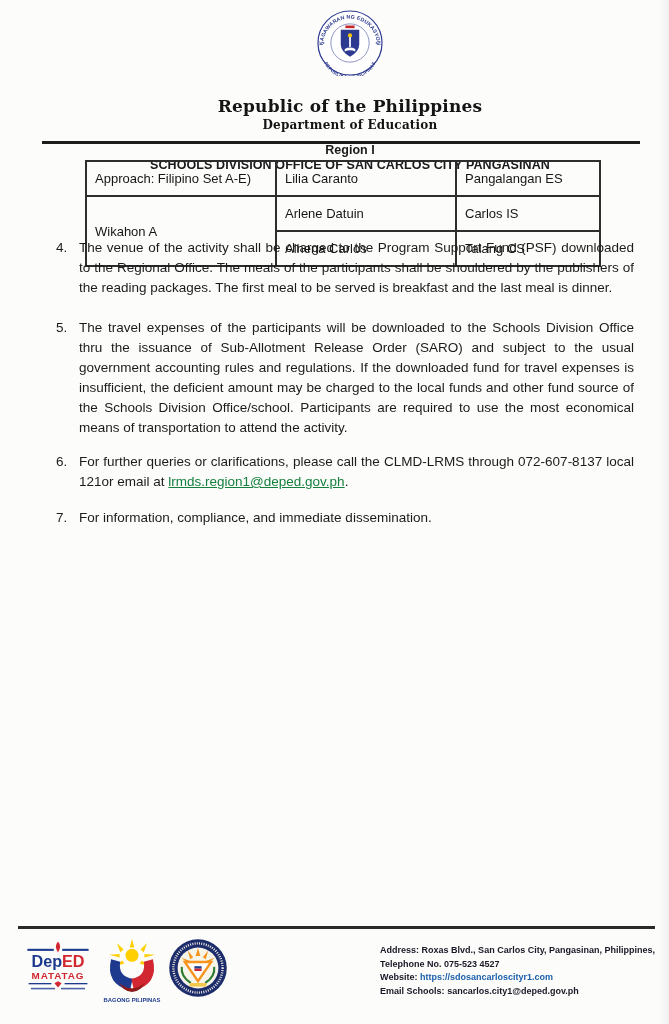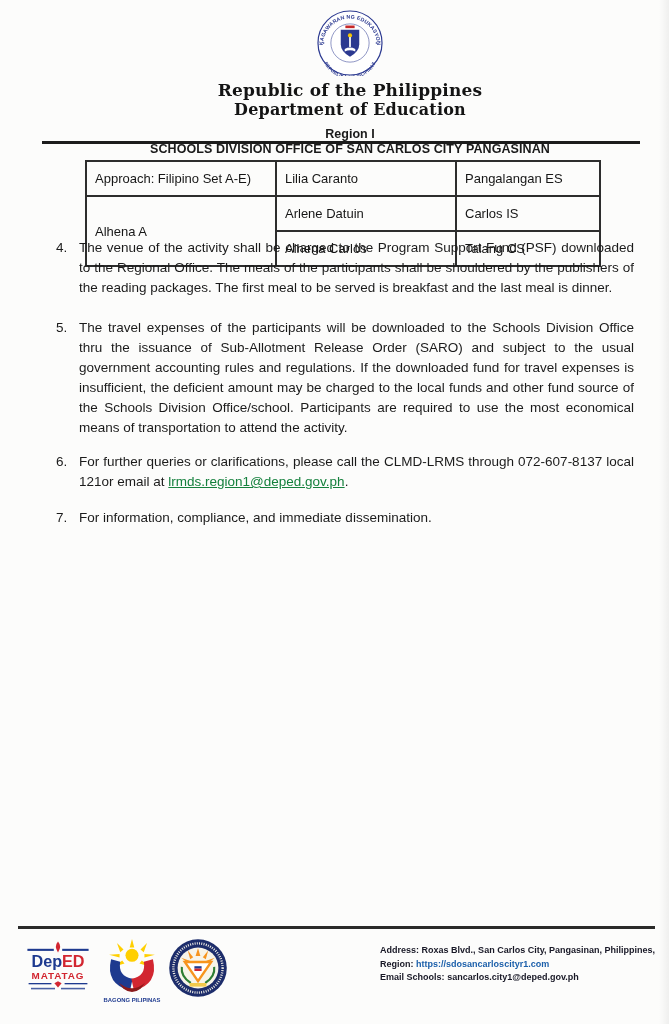--- a/index.html
+++ b/index.html
@@ -19,26 +19,26 @@
     pointer-events:none; z-index:9;
   }
   
   .doc-header {
     position:absolute; top:10px; left:30px; width:640px;
     text-align:center;
   }
   .seal { display:block; margin:0 auto; width:66px; height:66px; }
   .republic {
     font-family:"DejaVu Serif", serif; font-weight:700;
-    font-size:17px; line-height:19px; color:#141414; margin-top:5px;
+    font-size:17px; line-height:19px; color:#141414; margin-top:21px;
     letter-spacing:0.2px;
   }
   .department {
     font-family:"DejaVu Serif", serif; font-weight:700;
-    font-size:16px; line-height:19px; color:#141414;
+    font-size:12px; line-height:19px; color:#141414;
     letter-spacing:0.2px;
   }
   .region { font-size:12.5px; font-weight:bold; line-height:15px; margin-top:8px; color:#1a1a1a;}
   .office { font-size:12.5px; font-weight:bold; line-height:15px; color:#1a1a1a; letter-spacing:0.1px;}
   .header-rule {
     position:absolute; top:141px; left:42px; width:598px; height:3px;
     background:#1c1c1c;
   }
   
   .info-table {
@@ -118,21 +118,21 @@
         <col style="width:180px">
         <col style="width:144px">
       </colgroup>
     <tbody>
       <tr>
         <td>Approach: Filipino Set A-E)</td>
         <td>Lilia Caranto</td>
         <td>Pangalangan ES</td>
       </tr>
       <tr>
-        <td rowspan="2">Alhena A</td>
+        <td rowspan="2">Wikahon A</td>
         <td>Arlene Datuin</td>
         <td>Carlos IS</td>
       </tr>
       <tr>
         <td>Alhena Carlos</td>
         <td>Talang CS</td>
       </tr>
     </tbody>
   </table>
 
@@ -201,22 +201,23 @@
     <path d="M28,40 H72 L50,72 Z" fill="#ffffff" stroke="#f7941d" stroke-width="4"></path>
     <rect x="44" y="47" width="12" height="4" fill="#1e3a8f"></rect>
     <rect x="44" y="51" width="12" height="4" fill="#d22630"></rect>
     <path d="M23,48 Q21,64 38,75" fill="none" stroke="#2e7d32" stroke-width="3.5"></path>
     <path d="M77,48 Q79,64 62,75" fill="none" stroke="#2e7d32" stroke-width="3.5"></path>
     <rect x="36" y="75" width="28" height="6" fill="#f2c94c"></rect>
   </svg>
 
   <div class="addr">
     <div>Address: Roxas Blvd., San Carlos City, Pangasinan, Philippines,</div>
+    <div>Telephone No. 075-523 4527</div>
     <div>
-      <span>Region:</span>
+      <span>Website:</span>
       <a class="blue">https://sdosancarloscityr1.com</a>
     </div>
     <div>
       <span>Email Schools:</span>
       <span>sancarlos.city1@deped.gov.ph</span>
     </div>
   </div>
 
 </div>
 

